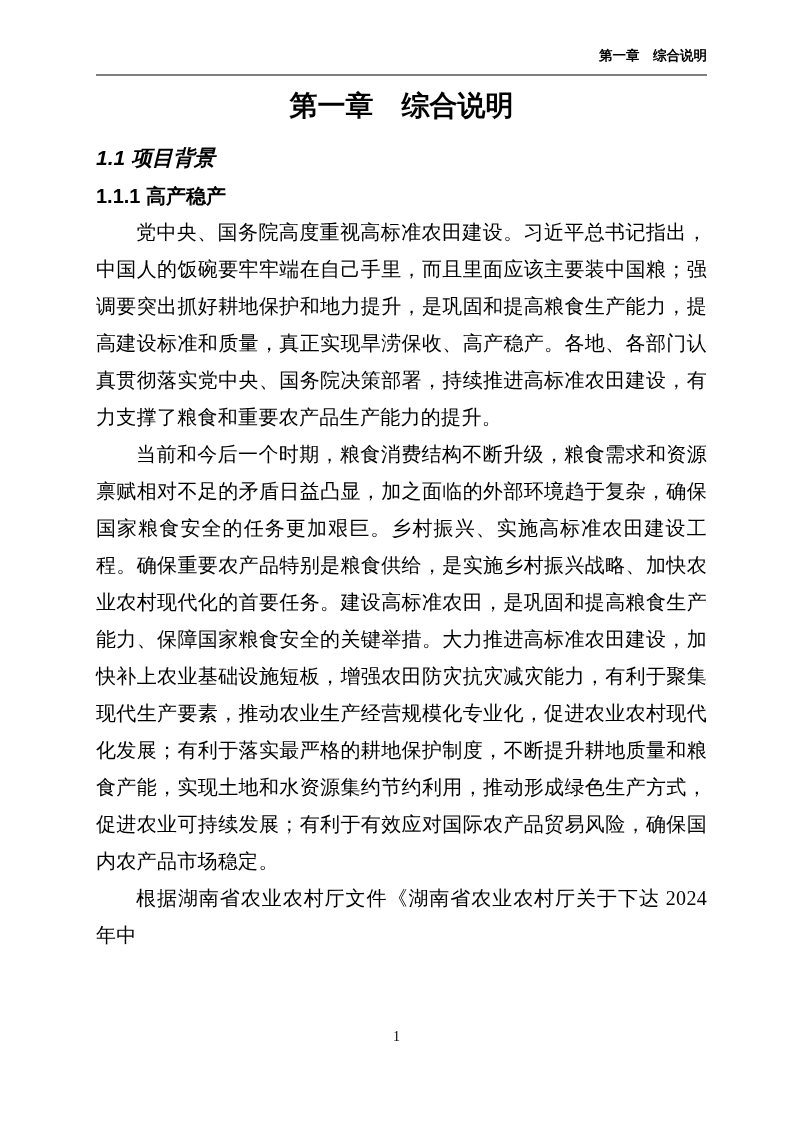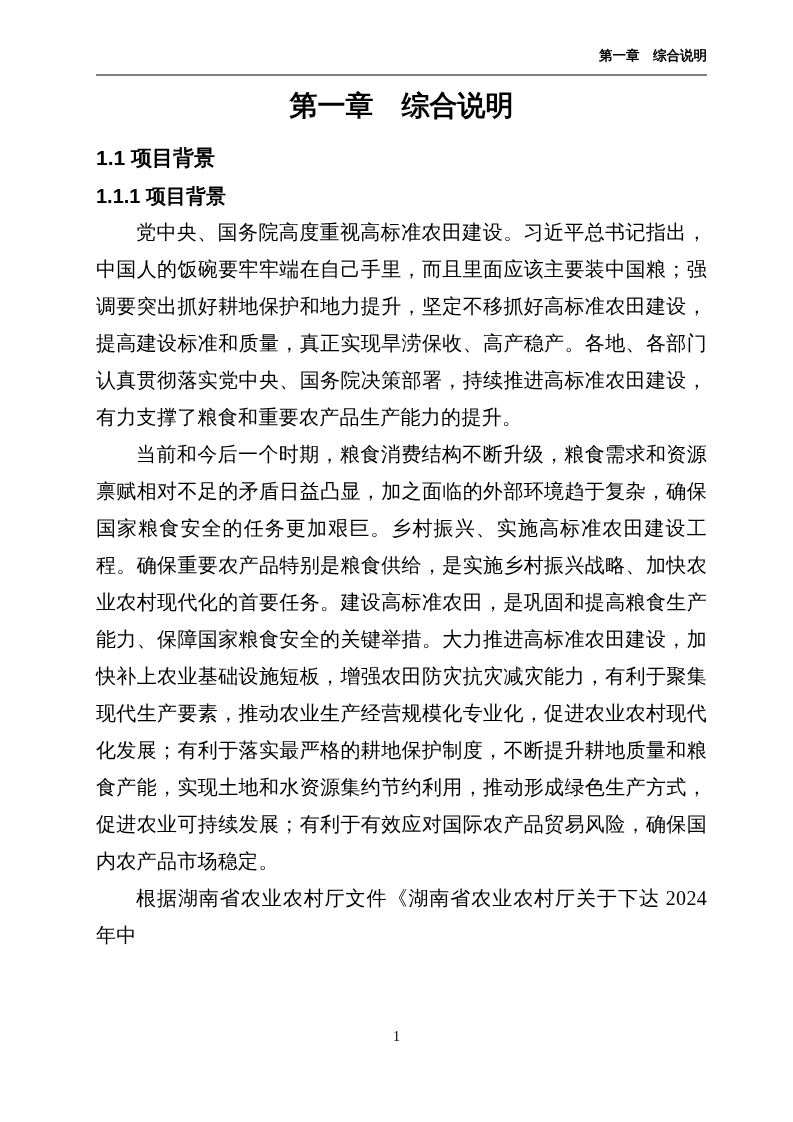--- a/index.html
+++ b/index.html
@@ -41,20 +41,21 @@
     line-height: 30px;
     text-align: center;
     margin: 15px 0 0 0;
   }
   .section-heading {
     font-family: "Liberation Sans", "DejaVu Sans", sans-serif;
     font-weight: bold;
     font-size: 21px;
     line-height: 24px;
     margin: 25px 0 0 0;
+    font-style: italic;
   }
   .subsection-heading {
     font-family: "Liberation Sans", "DejaVu Sans", sans-serif;
     font-weight: bold;
     font-size: 20px;
     line-height: 23px;
     margin: 15px 0 6px 0;
   }
   .body-para {
     font-size: 20px;
@@ -82,23 +83,23 @@
   <div class="header">
     <div class="header-text">第一章　综合说明</div>
     <div class="header-rule"></div>
   </div>
 
   <div class="content">
     <h1 class="chapter-title">第一章　综合说明</h1>
 
     <h2 class="section-heading">1.1 项目背景</h2>
 
-    <h3 class="subsection-heading">1.1.1 项目背景</h3>
+    <h3 class="subsection-heading">1.1.1 高产稳产</h3>
 
-    <p class="body-para">党中央、国务院高度重视高标准农田建设。习近平总书记指出，中国人的饭碗要牢牢端在自己手里，而且里面应该主要装中国粮；强调要突出抓好耕地保护和地力提升，坚定不移抓好高标准农田建设，提高建设标准和质量，真正实现旱涝保收、高产稳产。各地、各部门认真贯彻落实党中央、国务院决策部署，持续推进高标准农田建设，有力支撑了粮食和重要农产品生产能力的提升。</p>
+    <p class="body-para">党中央、国务院高度重视高标准农田建设。习近平总书记指出，中国人的饭碗要牢牢端在自己手里，而且里面应该主要装中国粮；强调要突出抓好耕地保护和地力提升，是巩固和提高粮食生产能力，提高建设标准和质量，真正实现旱涝保收、高产稳产。各地、各部门认真贯彻落实党中央、国务院决策部署，持续推进高标准农田建设，有力支撑了粮食和重要农产品生产能力的提升。</p>
 
     <p class="body-para">当前和今后一个时期，粮食消费结构不断升级，粮食需求和资源禀赋相对不足的矛盾日益凸显，加之面临的外部环境趋于复杂，确保国家粮食安全的任务更加艰巨。乡村振兴、实施高标准农田建设工程。确保重要农产品特别是粮食供给，是实施乡村振兴战略、加快农业农村现代化的首要任务。建设高标准农田，是巩固和提高粮食生产能力、保障国家粮食安全的关键举措。大力推进高标准农田建设，加快补上农业基础设施短板，增强农田防灾抗灾减灾能力，有利于聚集现代生产要素，推动农业生产经营规模化专业化，促进农业农村现代化发展；有利于落实最严格的耕地保护制度，不断提升耕地质量和粮食产能，实现土地和水资源集约节约利用，推动形成绿色生产方式，促进农业可持续发展；有利于有效应对国际农产品贸易风险，确保国内农产品市场稳定。</p>
 
 
     <p class="body-para">根据湖南省农业农村厅文件《湖南省农业农村厅关于下达 2024 年中</p>
   </div>
 
   <div class="page-number">1</div>
 
 </div>

